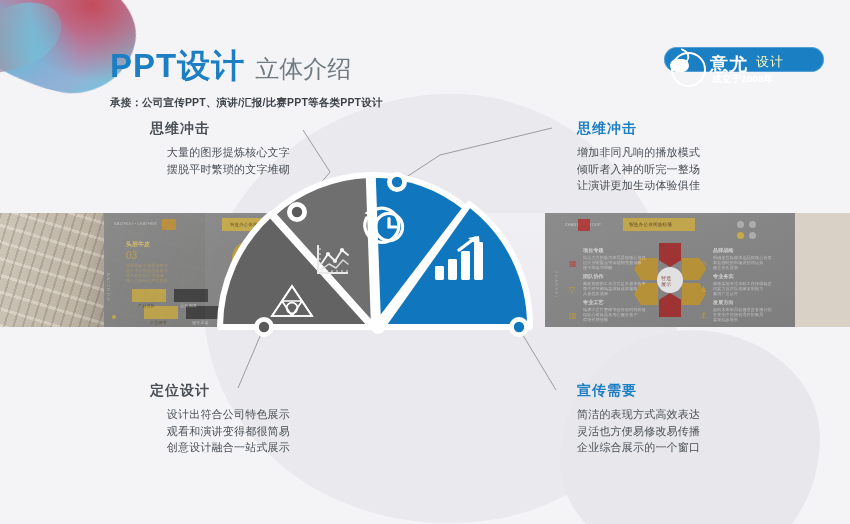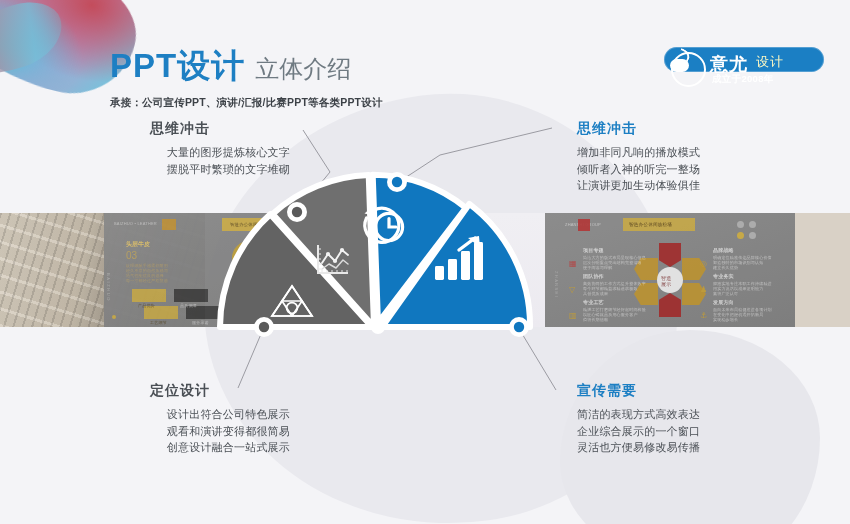--- a/index.html
+++ b/index.html
@@ -348,18 +348,18 @@
       <div>设计出符合公司特色展示</div>
       <div>观看和演讲变得都很简易</div>
       <div>创意设计融合一站式展示</div>
     </div>
   </div>
 
   <div class="tb t-blue" id="tb-br">
     <div class="tb-title">宣传需要</div>
     <div class="tb-body">
       <div>简洁的表现方式高效表达</div>
+      <div>灵活也方便易修改易传播</div>
       <div>企业综合展示的一个窗口</div>
-      <div>灵活也方便易修改易传播</div>
     </div>
   </div>
 
 </div>
 
 </body></html>

